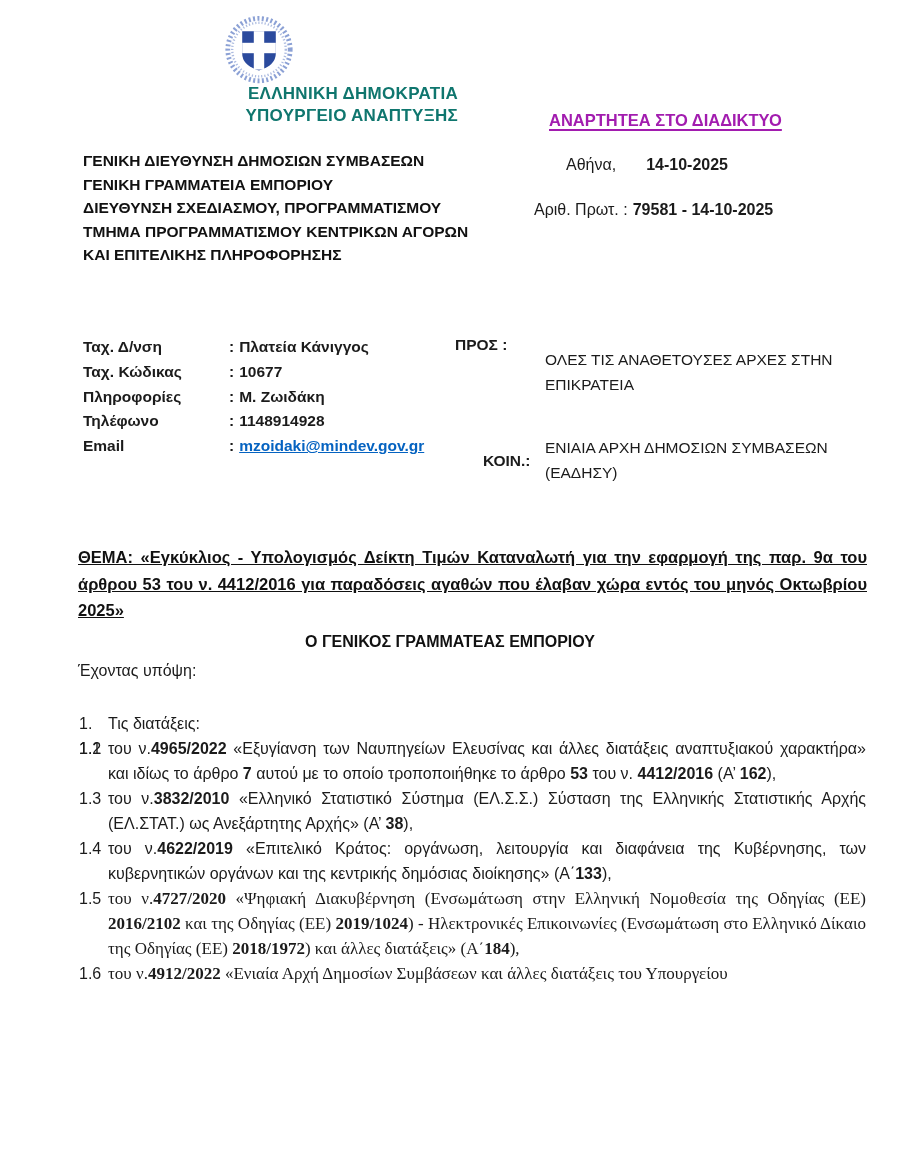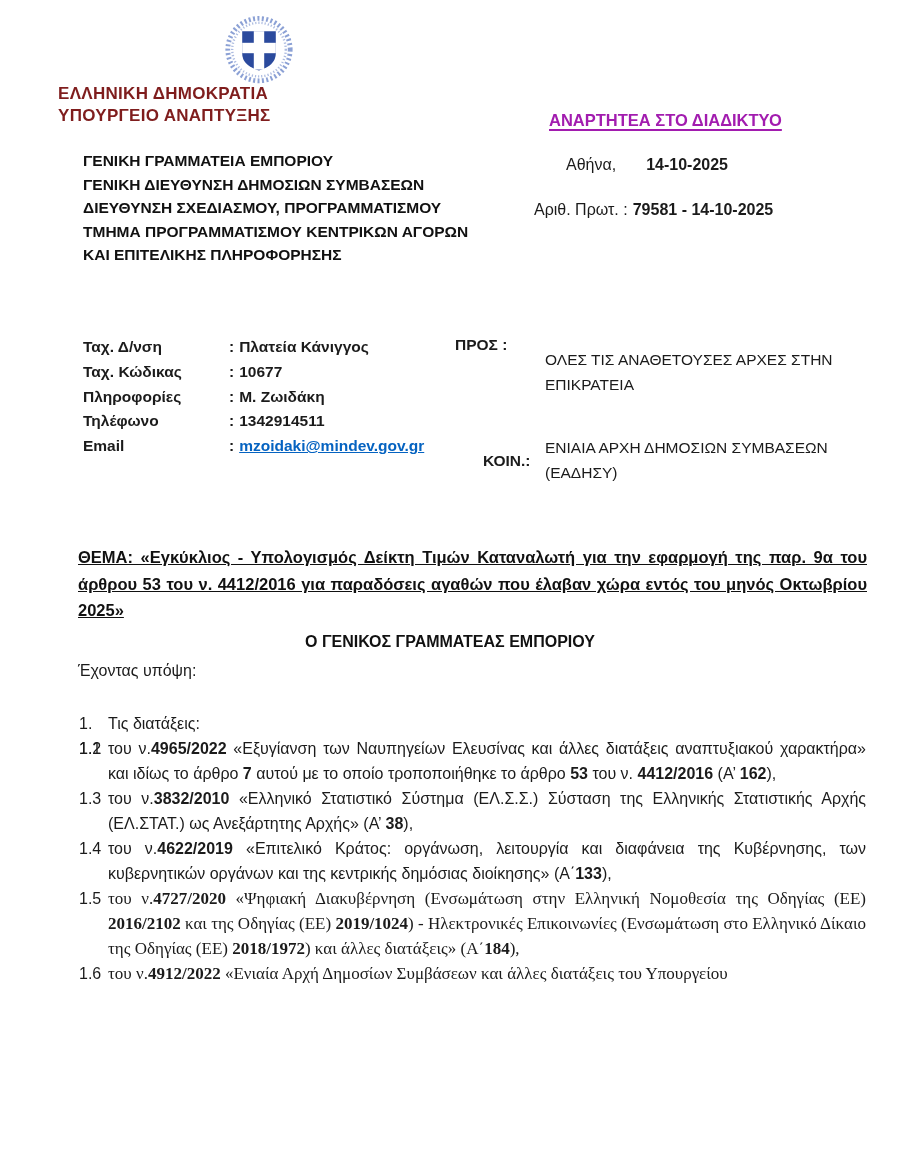--- a/index.html
+++ b/index.html
@@ -6,22 +6,22 @@
   .page{
     position:relative;
     width:900px;height:1151px;
     background:#ffffff;
     font-family:"Liberation Sans",sans-serif;
     color:#1b1b1b;
     overflow:hidden;
   }
   
   .emblem{position:absolute;left:216px;top:12px;width:86px;height:80px;}
-  .hdr-line{position:absolute;left:58px;width:400px;text-align:left;
-    font-weight:bold;font-size:17px;letter-spacing:.3px;color:#7f1d1d;}
+  .hdr-line{position:absolute;left:58px;width:400px;text-align:right;
+    font-weight:bold;font-size:17px;letter-spacing:.3px;color:#0f766e;}
   .hdr-line.republic{top:84px;}
   .hdr-line.ministry{top:106px;}
   .posted{position:absolute;left:549px;top:111px;
     font-family:Liberation Sans, sans-serif;font-weight:bold;font-size:16.5px;
     text-decoration:underline;text-decoration-thickness:2px;text-underline-offset:3px;
     color:#a21caf;}
   .dateline{position:absolute;left:566px;top:156px;font-size:16px;}
   .dateline .date{font-weight:bold;margin-left:30px;}
   .protocol{position:absolute;left:534px;top:201px;font-size:16px;}
   .protocol .val{font-weight:bold;margin-left:5px;}
@@ -81,22 +81,22 @@
 
   <div class="posted">ΑΝΑΡΤΗΤΕΑ ΣΤΟ ΔΙΑΔΙΚΤΥΟ</div>
   <div class="dateline">
     <span>Αθήνα,</span><span class="date">14-10-2025</span>
   </div>
   <div class="protocol">
     <span>Αριθ. Πρωτ. :</span><span class="val">79581 - 14-10-2025</span>
   </div>
 
   <div class="dept">
+    <div>ΓΕΝΙΚΗ ΔΙΕΥΘΥΝΣΗ ΔΗΜΟΣΙΩΝ ΣΥΜΒΑΣΕΩΝ</div>
     <div>ΓΕΝΙΚΗ ΓΡΑΜΜΑΤΕΙΑ ΕΜΠΟΡΙΟΥ</div>
-    <div>ΓΕΝΙΚΗ ΔΙΕΥΘΥΝΣΗ ΔΗΜΟΣΙΩΝ ΣΥΜΒΑΣΕΩΝ</div>
     <div>ΔΙΕΥΘΥΝΣΗ ΣΧΕΔΙΑΣΜΟΥ, ΠΡΟΓΡΑΜΜΑΤΙΣΜΟΥ</div>
     <div>ΤΜΗΜΑ ΠΡΟΓΡΑΜΜΑΤΙΣΜΟΥ ΚΕΝΤΡΙΚΩΝ ΑΓΟΡΩΝ</div>
     <div>ΚΑΙ ΕΠΙΤΕΛΙΚΗΣ ΠΛΗΡΟΦΟΡΗΣΗΣ</div>
   </div>
 
   <div class="contact">
     <div class="crow">
       <span class="lbl">Ταχ. Δ/νση</span>
       <span class="sep">:</span>
       <span class="val">Πλατεία Κάνιγγος</span>
@@ -107,21 +107,21 @@
       <span class="val">10677</span>
     </div>
     <div class="crow">
       <span class="lbl">Πληροφορίες</span>
       <span class="sep">:</span>
       <span class="val">Μ. Ζωιδάκη</span>
     </div>
     <div class="crow">
       <span class="lbl">Τηλέφωνο</span>
       <span class="sep">:</span>
-      <span class="val">1342914511</span>
+      <span class="val">1148914928</span>
     </div>
     <div class="crow">
       <span class="lbl">Email</span>
       <span class="sep">:</span>
       <a class="email-link">mzoidaki@mindev.gov.gr</a>
     </div>
   </div>
 
   <div class="to-label">ΠΡΟΣ :</div>
   <div class="to-value">ΟΛΕΣ ΤΙΣ ΑΝΑΘΕΤΟΥΣΕΣ ΑΡΧΕΣ ΣΤΗΝ ΕΠΙΚΡΑΤΕΙΑ</div>

